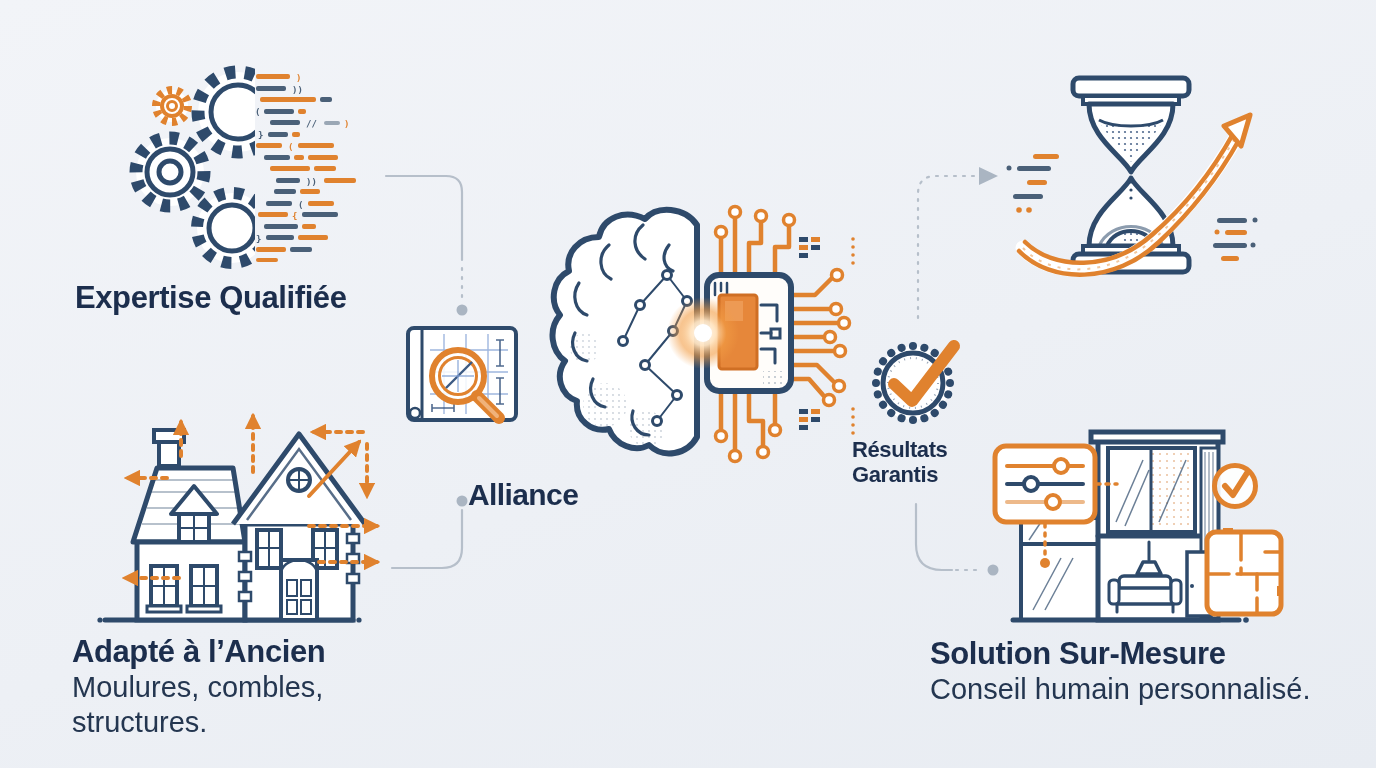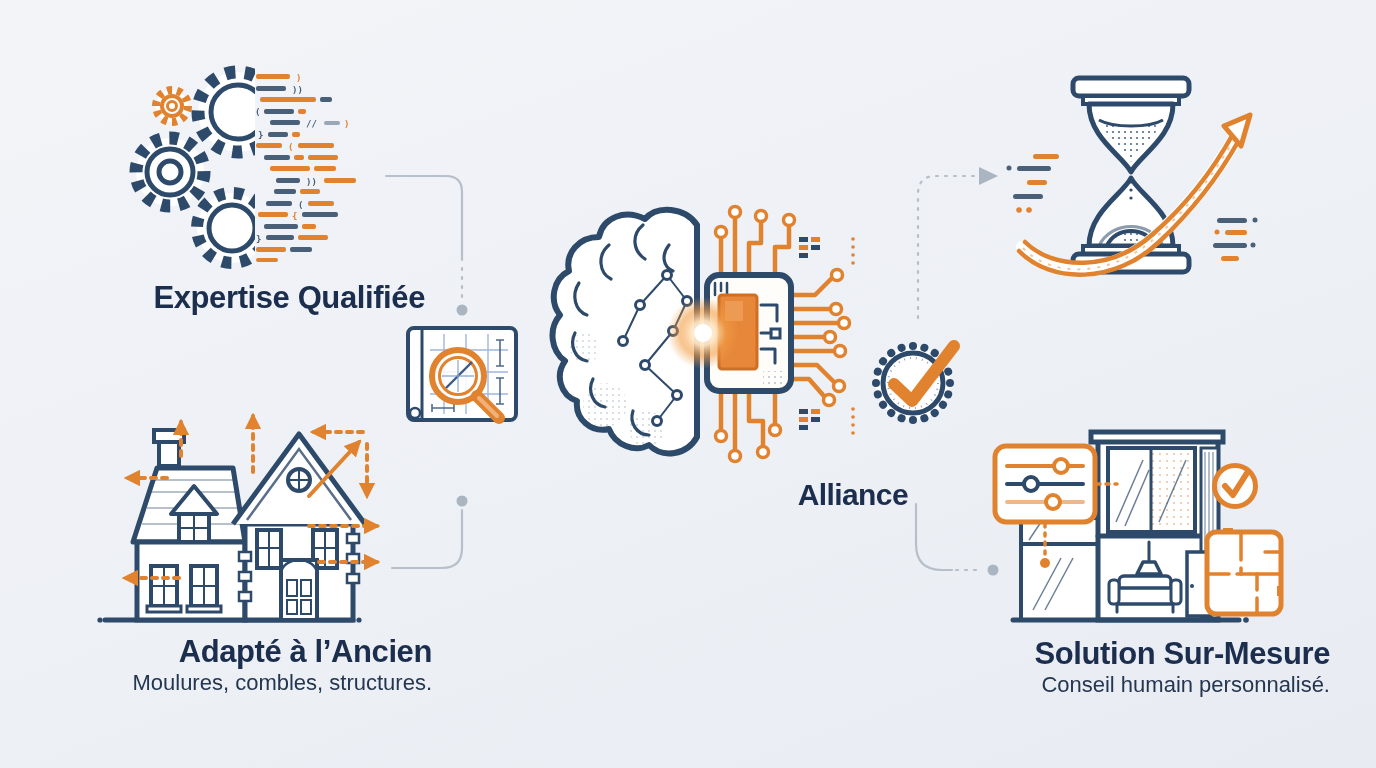--- a/index.html
+++ b/index.html
@@ -1,23 +1,23 @@
 <!DOCTYPE html>
 <html><head>
 <meta charset="utf-8">
 <style>
   html,body{margin:0;padding:0}
   body{width:1376px;height:768px;overflow:hidden;font-family:"Liberation Sans",sans-serif;background:#edf0f5}
   .stage{position:relative;width:1376px;height:768px;background:linear-gradient(160deg,#f2f4f8 0%,#edf0f5 55%,#e8ecf2 100%)}
   .abs{position:absolute}
-  .h1{font-weight:bold;color:#1c2e4d;text-align:right;letter-spacing:-0.4px;line-height:1.13}
+  .h1{font-weight:bold;color:#1c2e4d;text-align:left;letter-spacing:-0.4px;line-height:1.13}
   .h-big{font-size:31px}
   .h-center{font-size:30px;letter-spacing:-0.6px}
   .h-small{font-size:22px}
-  .sub{color:#243650;text-align:right;font-size:22px;line-height:1.2}
+  .sub{color:#243650;text-align:left;font-size:29px;line-height:1.2}
   svg{display:block}
   .nv{stroke:#2e4a6b;fill:none;stroke-linecap:round;stroke-linejoin:round}
   .orst{stroke:#e0822e;fill:none;stroke-linecap:round;stroke-linejoin:round}
 </style>
 </head>
 <body>
 
 <div class="stage">
 
   <svg class="abs" style="left:0;top:0" width="1376" height="768">
@@ -387,20 +387,24 @@
   <div class="abs" style="left:866px;top:330px">
     <svg width="106" height="100" viewBox="0 0 106 100">
       <g>
         <circle cx="47" cy="53" r="37" fill="#fff" stroke="#2e4a6b" stroke-width="8" stroke-dasharray="0.1 11.5" stroke-linecap="round"></circle>
         <circle cx="47" cy="53" r="30" fill="#fff" stroke="#2e4a6b" stroke-width="5"></circle>
         <circle cx="47" cy="53" r="25" fill="none" stroke="#2e4a6b" stroke-width="2" stroke-dasharray="1 5" opacity="0.5"></circle>
       </g>
       <path d="M28,54 L46,71 L88,16" fill="none" stroke="#e0822e" stroke-width="12" stroke-linecap="round" stroke-linejoin="round"></path>
     </svg>
   </div>
+  <div class="abs h1 h-small" style="left:852px;top:438px;width:130px">
+    <span>Résultats</span><br>
+    <span>Garantis</span>
+  </div>
 
   <div class="abs" style="left:983px;top:424px">
     <svg width="302" height="212" viewBox="0 0 302 212">
       <defs>
         <pattern id="stipB" width="7" height="7" patternUnits="userSpaceOnUse">
           <circle cx="2" cy="2" r="1" fill="#d98b4a" opacity="0.55"></circle>
         </pattern>
       </defs>
       <g>
         <rect x="38" y="94" width="77" height="102" fill="#fff" stroke="#2e4a6b" stroke-width="4"></rect>

